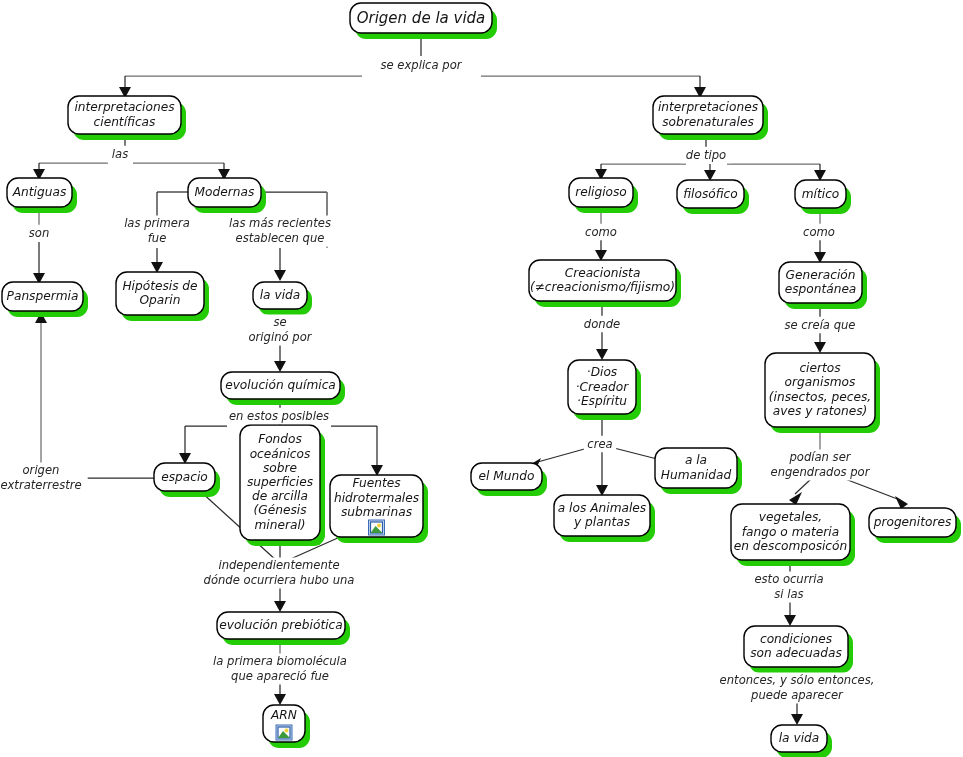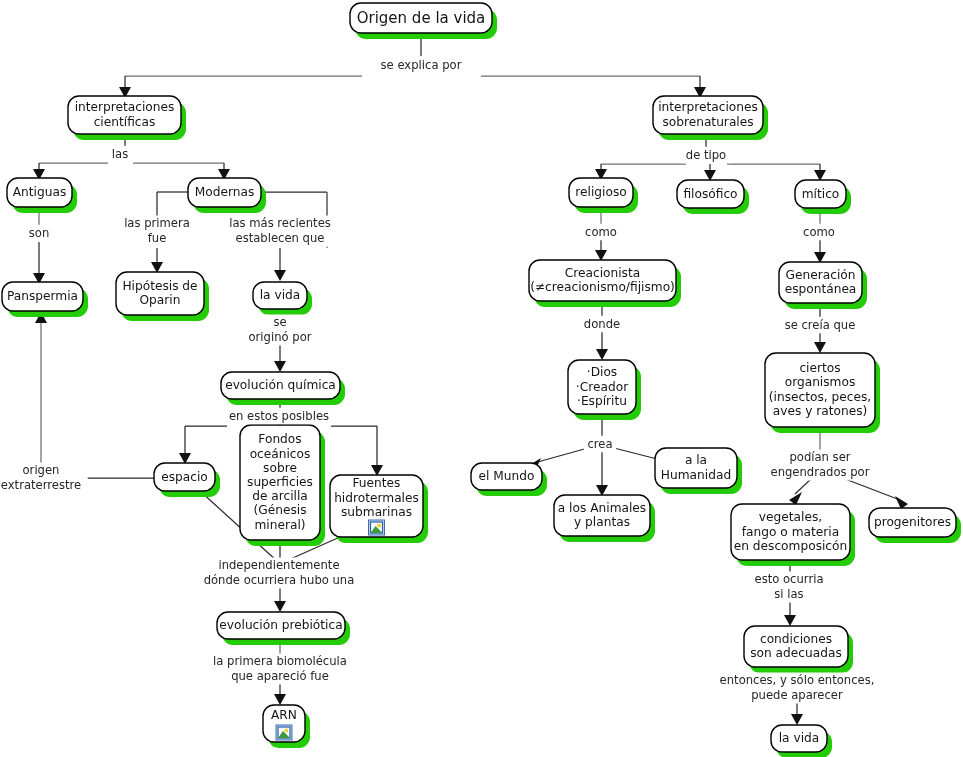--- a/index.html
+++ b/index.html
@@ -10,20 +10,21 @@
   body {
     width: 963px;
     height: 757px;
     font-family: "DejaVu Sans", sans-serif;
     overflow: hidden;
   }
   #map-root {
     position: relative;
     width: 963px;
     height: 757px;
+    font-style: italic;
   }
   svg#cmap {
     position: absolute;
     top: 0;
     left: 0;
     width: 963px;
     height: 757px;
     display: block;
   }
   .node-shadow {

